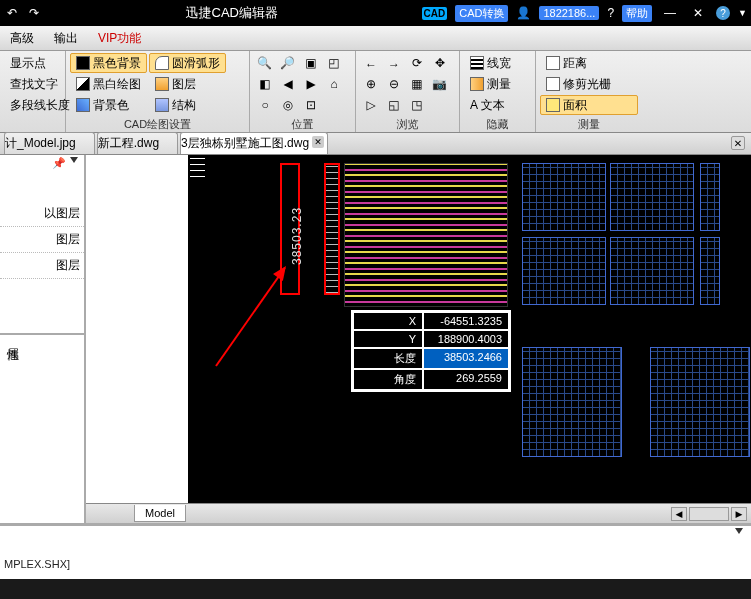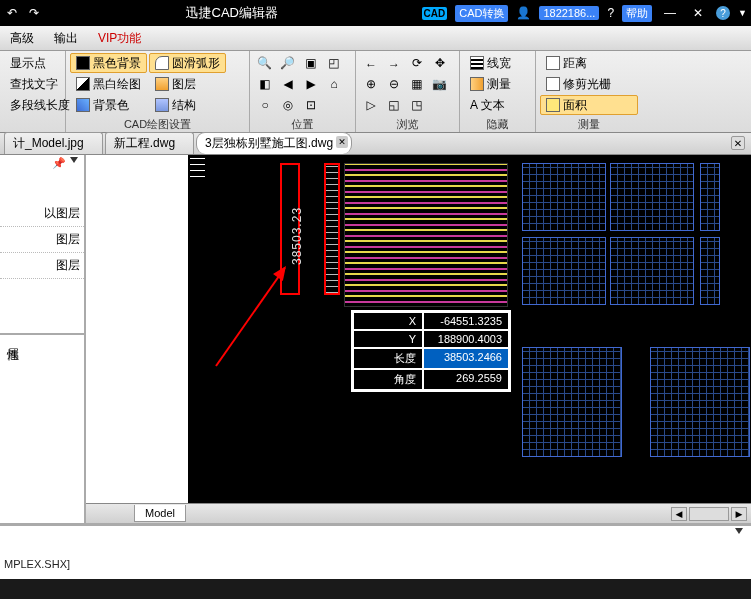--- a/index.html
+++ b/index.html
@@ -39,22 +39,22 @@
 .ic-linew { background: repeating-linear-gradient(0deg, #000, #000 2px, #fff 2px, #fff 4px); }
 .ic-meas { background: linear-gradient(90deg, #ffd080, #f0a030); }
 .ic-dist { background: #fff; }
 .ic-multi { background: #fff; }
 .ic-area { background: #ffe87a; }
 .ibtn { width: 22px; height: 20px; display: inline-flex; align-items: center; justify-content: center; border: 1px solid transparent; border-radius: 2px; cursor: pointer; font-size: 12px; }
 .icon-row { display: flex; gap: 1px; }
 
 
 .tabs { height: 22px; background: linear-gradient(#e8e8e8, #d0d0d0); border-bottom: 1px solid #888; display: flex; align-items: flex-end; padding-left: 4px; gap: 2px; position: relative; }
-.tab { padding: 2px 18px 2px 8px; background: linear-gradient(#f0f0f0, #ddd); border: 1px solid #999; border-bottom: none; border-radius: 3px 3px 0 0; font-size: 12px; position: relative; cursor: pointer; }
-.tab.active { background: #fff; border-radius: 9px; }
+.tab { padding: 2px 18px 2px 0; background: linear-gradient(#f0f0f0, #ddd); border: 1px solid #999; border-bottom: none; border-radius: 3px 3px 0 0; font-size: 12px; position: relative; cursor: pointer; }
+.tab.active { background: #fff; }
 .tab-x { position: absolute; right: 3px; top: 3px; width: 12px; height: 12px; background: #ccc; border-radius: 2px; font-size: 9px; display: flex; align-items: center; justify-content: center; cursor: pointer; }
 .tab-close-r { position: absolute; right: 6px; top: 3px; width: 14px; height: 14px; background: #ddd; border: 1px solid #999; border-radius: 2px; font-size: 10px; display: flex; align-items: center; justify-content: center; cursor: pointer; }
 
 
 .main { display: flex; height: 368px; }
 .side { width: 86px; background: #fff; border-right: 2px solid #aaa; display: flex; flex-direction: column; }
 .side-top { height: 180px; border-bottom: 2px solid #aaa; position: relative; overflow: hidden; }
 .side-pin { position: absolute; top: 2px; right: 20px; width: 12px; font-size: 11px; color: #333; }
 .side-tri { position: absolute; top: 2px; right: 6px; width: 0; height: 0; border-left: 4px solid transparent; border-right: 4px solid transparent; border-top: 6px solid #333; }
 .side-list { padding-top: 46px; }

